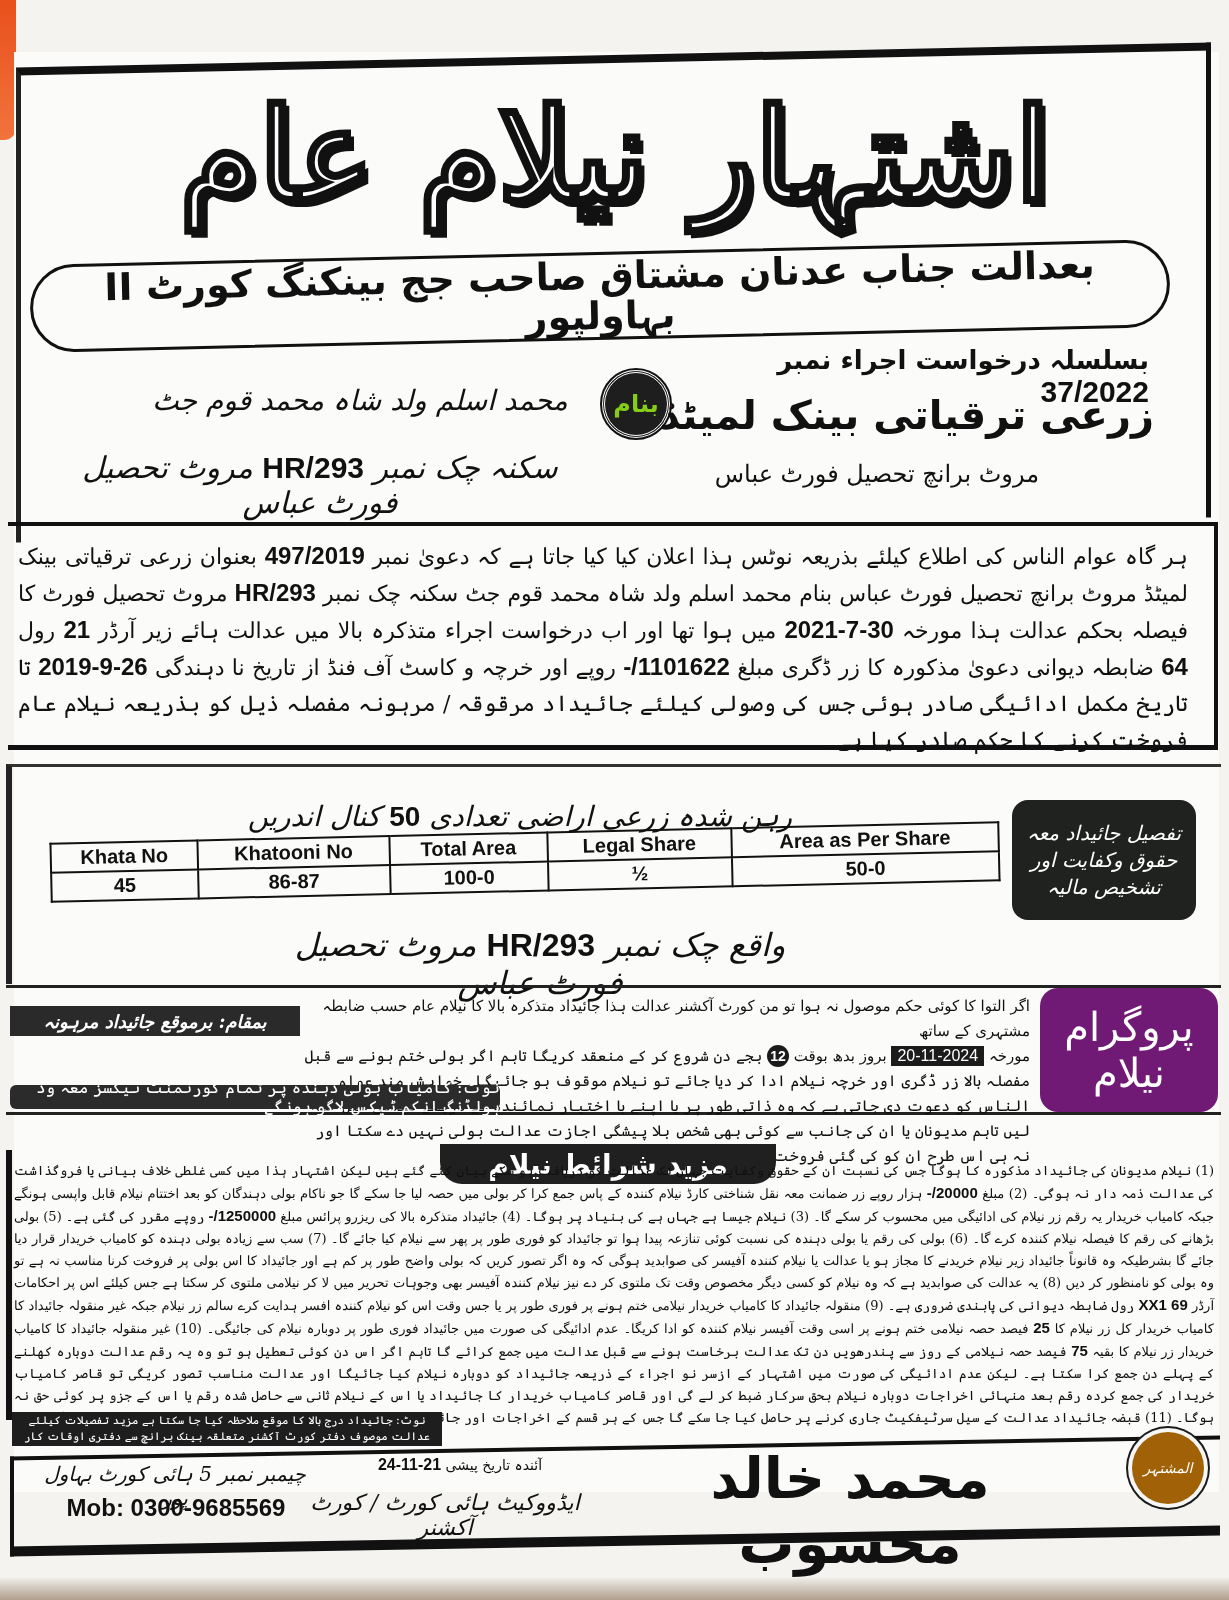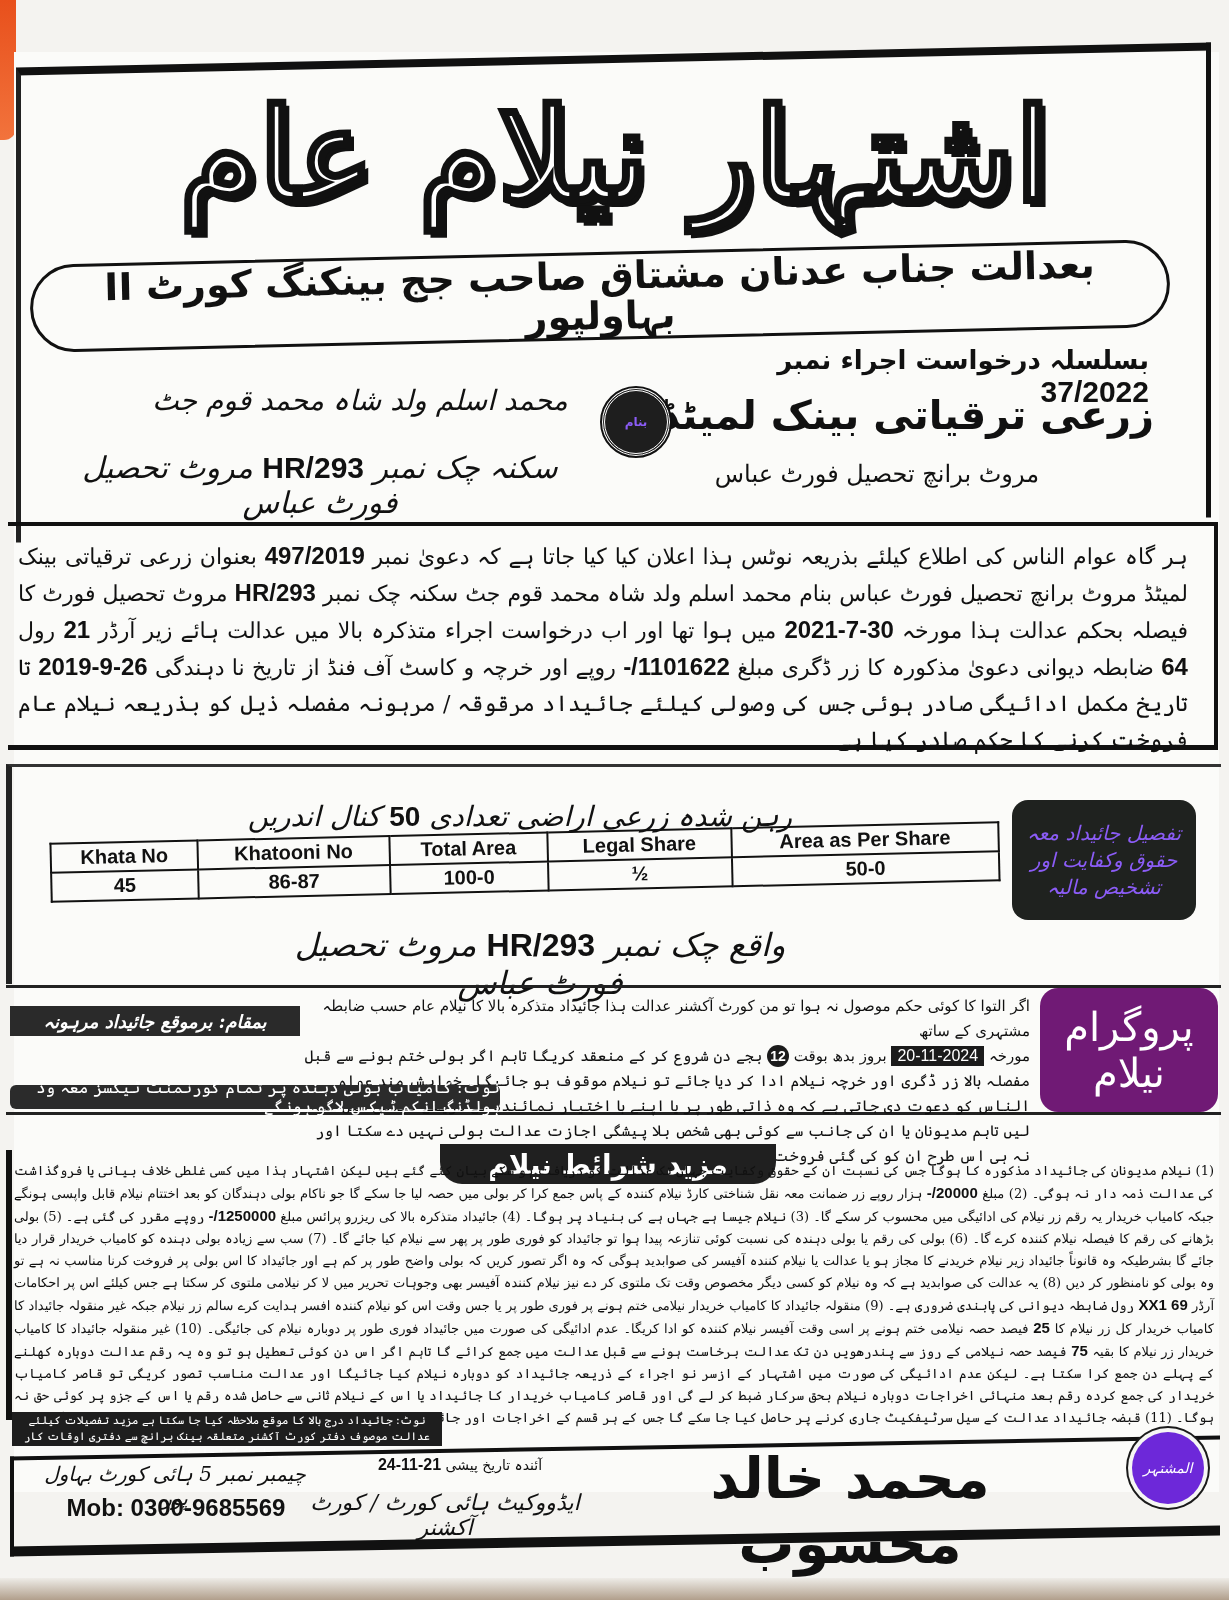--- a/index.html
+++ b/index.html
@@ -56,25 +56,25 @@
   .case-line .num { font-family: "Liberation Sans", sans-serif; font-size: 30px; }
   .plaintiff {
     position: absolute; right: 75px; top: 392px; width: 520px; text-align: right;
     font-size: 40px; font-weight: bold;
   }
   .plaintiff-addr {
     position: absolute; right: 190px; top: 460px; width: 420px; text-align: right;
     font-size: 24px; font-family: "DejaVu Serif", serif;
   }
   .versus-badge {
-    position: absolute; left: 602px; top: 388px; width: 68px; height: 68px;
-    border-radius: 50%; background: #1e1e1e; color: #8b5cf6;
+    position: absolute; left: 602px; top: 370px; width: 68px; height: 68px;
+    border-radius: 50%; background: #1e1e1e; color: #84cc16;
     border: 3px double #fff; outline: 2px solid #111;
     display: flex; align-items: center; justify-content: center;
-    font-size: 12px; font-weight: bold;
+    font-size: 24px; font-weight: bold;
   }
   .defendant {
     position: absolute; left: 140px; top: 384px; width: 440px; text-align: center;
     font-size: 28px; font-family: "DejaVu Serif", serif; font-style: italic;
   }
   .defendant-addr {
     position: absolute; left: 60px; top: 450px; width: 520px; text-align: center;
     font-size: 30px; font-family: "DejaVu Serif", serif; font-style: italic;
   }
   .defendant-addr b, .plaintiff-addr b { font-family: "Liberation Sans", sans-serif; font-style: normal; }
@@ -110,21 +110,21 @@
     border: 2px solid #111; text-align: center;
     font-size: 20px; padding: 2px 6px; height: 22px;
   }
   .location-line {
     position: absolute; left: 260px; top: 926px; width: 560px; text-align: center;
     font-size: 32px; font-family: "DejaVu Serif", serif; font-style: italic;
   }
   .location-line b { font-family: "Liberation Sans", sans-serif; font-style: normal; }
   .property-tag {
     position: absolute; left: 1012px; top: 800px; width: 184px; height: 120px;
-    background: #1f221f; color: #8b5cf6; border-radius: 16px;
+    background: #1f221f; color: #ffffff; border-radius: 16px;
     display: flex; align-items: center; justify-content: center; text-align: center;
     font-size: 20px; line-height: 27px; font-family: "DejaVu Serif", serif; font-style: italic;
     padding: 6px;
   }
 
   
   .program-box {
     position: absolute; left: 6px; top: 985px; width: 1215px; height: 130px;
     border-top: 3px solid #222; border-bottom: 3px solid #222;
   }
@@ -186,21 +186,21 @@
   }
 
   
   .footer-box {
     position: absolute; left: 10px; top: 1446px; width: 1210px; height: 100px;
     border-top: 4px solid #111; border-bottom: 10px solid #111; border-left: 4px solid #111;
     transform: skewY(-1deg);
   }
   .advertiser-seal {
     position: absolute; left: 1132px; top: 1432px; width: 72px; height: 72px;
-    background: #6d28d9; color: #fff; border-radius: 50%;
+    background: #a16207; color: #fff; border-radius: 50%;
     display: flex; align-items: center; justify-content: center;
     font-size: 14px; font-family: "DejaVu Serif", serif; font-style: italic;
     box-shadow: 0 0 0 4px #f6f6f4, 0 0 0 6px #1a1a1a;
   }
   .advocate-name {
     position: absolute; left: 590px; top: 1446px; width: 520px; text-align: center;
     font-size: 56px; font-weight: bold; letter-spacing: 2px;
   }
   .advocate-title {
     position: absolute; left: 300px; top: 1490px; width: 290px; text-align: center;

